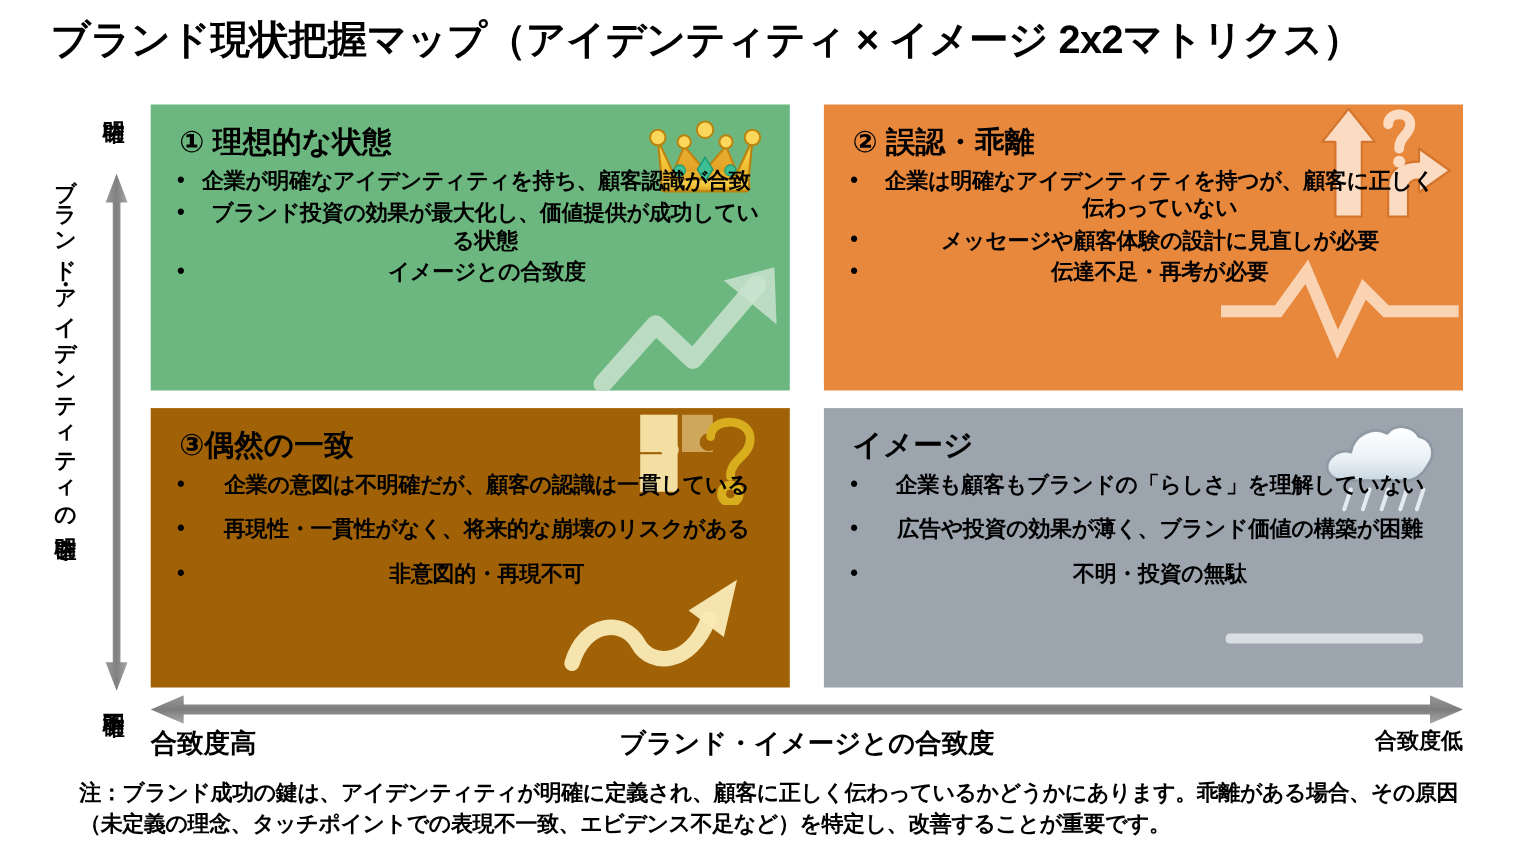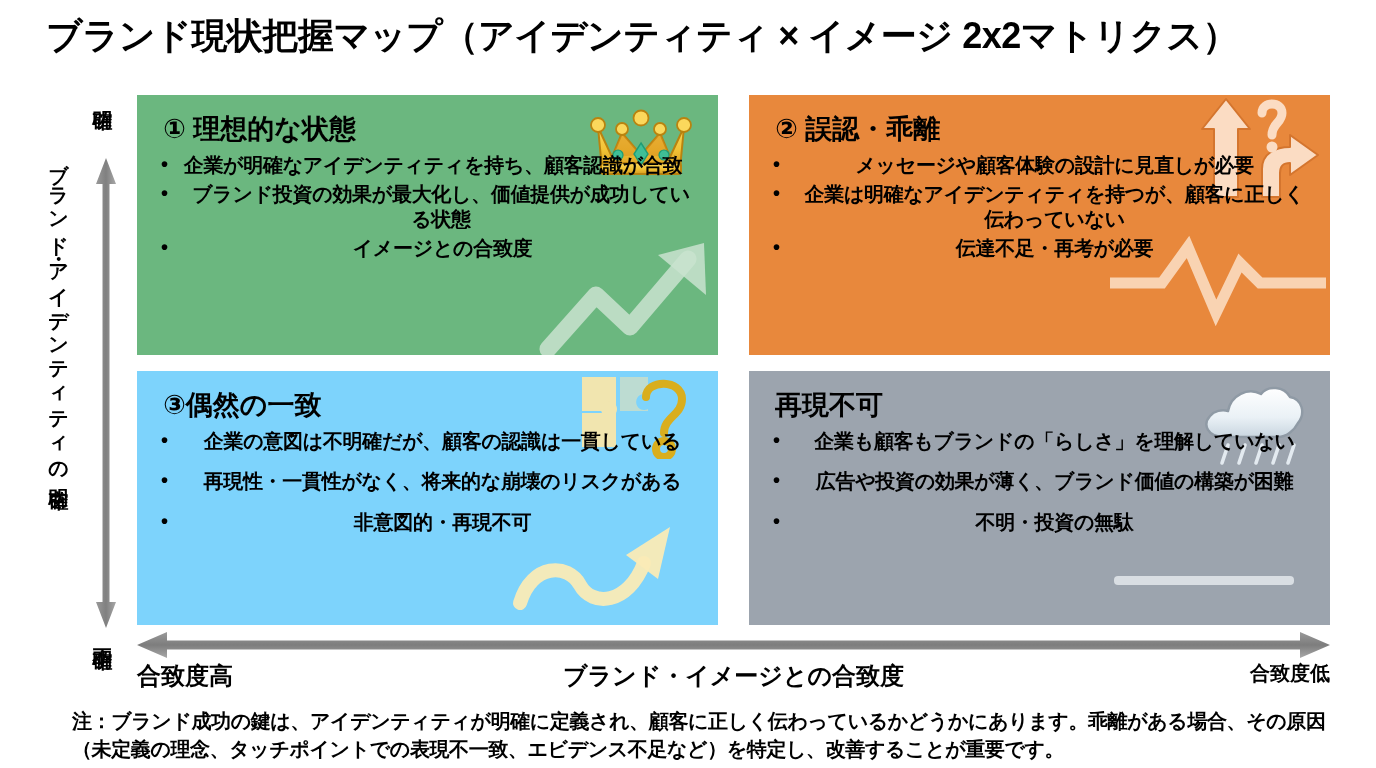--- a/index.html
+++ b/index.html
@@ -242,27 +242,27 @@
         <polygon points="38,2 62,32 50,32 50,100 26,100 26,32 14,32"></polygon>
         <path d="M74,100 L74,72 C74,56 88,50 102,50 L102,38 L130,58 L102,78 L102,66 C94,66 92,70 92,76 L92,100 Z"></path>
       </g>
       <g fill="none" stroke="#FBDCC3" stroke-width="9" stroke-linecap="round">
         <path d="M74 16 C74 4, 94 4, 94 16 C94 26, 84 26, 84 38"></path>
       </g>
       <circle cx="84" cy="50" r="5.5" fill="#FBDCC3"></circle>
     </svg>
     <div class="quad-title">② 誤認・乖離</div>
     <ul class="quad-bullets">
+      <li style="max-width:530px;">企業は明確なアイデンティティを持つが、顧客に正しく伝わっていない</li>
       <li>メッセージや顧客体験の設計に見直しが必要</li>
-      <li style="max-width:530px;">企業は明確なアイデンティティを持つが、顧客に正しく伝わっていない</li>
       <li>伝達不足・再考が必要</li>
     </ul>
   </div>
 
-  <div class="quad loose" style="background:#7dd3fc;">
+  <div class="quad loose" style="background:#a16207;">
     <svg class="wm" style="right:8px; bottom:0px; width:200px; height:140px;" viewBox="0 0 200 140">
       <path d="M10 118 C22 78, 58 78, 70 100 C82 122, 118 120, 134 78" fill="none" stroke="#FAEBB6" stroke-width="14" stroke-linecap="round" opacity="0.95"></path>
       <polygon points="160,42 148,94 116,70" fill="#FAEBB6" opacity="0.95"></polygon>
     </svg>
     <svg class="emblem" style="right:24px; top:2px; width:116px; height:86px;" viewBox="0 0 116 86">
       <g fill="#F8E6AB" opacity="0.95">
         <rect x="4" y="4" width="34" height="34"></rect>
         <path d="M4 40 h20 a8 8 0 1 1 14 0 v34 h-34 z"></path>
         <path d="M42 4 h28 v18 a8 8 0 1 0 0 14 v2 h-28 z" opacity="0.55"></path>
       </g>
@@ -293,21 +293,21 @@
       </defs>
       <path d="M26 62 C10 62 4 50 12 41 C16 36 24 34 30 36 C33 20 50 12 63 19 C70 10 86 11 92 22 C104 24 108 38 100 48 C96 56 88 62 80 62 Z" fill="url(#cloudG)" stroke="#8F9AA5" stroke-width="2.5" stroke-linejoin="round"></path>
       <g stroke="#E3EAF0" stroke-width="3.6" stroke-linecap="round">
         <line x1="30" y1="70" x2="24" y2="88"></line>
         <line x1="47" y1="70" x2="41" y2="88"></line>
         <line x1="64" y1="70" x2="58" y2="88"></line>
         <line x1="81" y1="70" x2="75" y2="88"></line>
         <line x1="96" y1="70" x2="90" y2="88"></line>
       </g>
     </svg>
-    <div class="quad-title">再現不可</div>
+    <div class="quad-title">イメージ</div>
     <ul class="quad-bullets">
       <li>企業も顧客もブランドの「らしさ」を理解していない</li>
       <li>広告や投資の効果が薄く、ブランド価値の構築が困難</li>
       <li>不明・投資の無駄</li>
     </ul>
   </div>
 
 </div>
 
 <div class="x-axis-zone">

